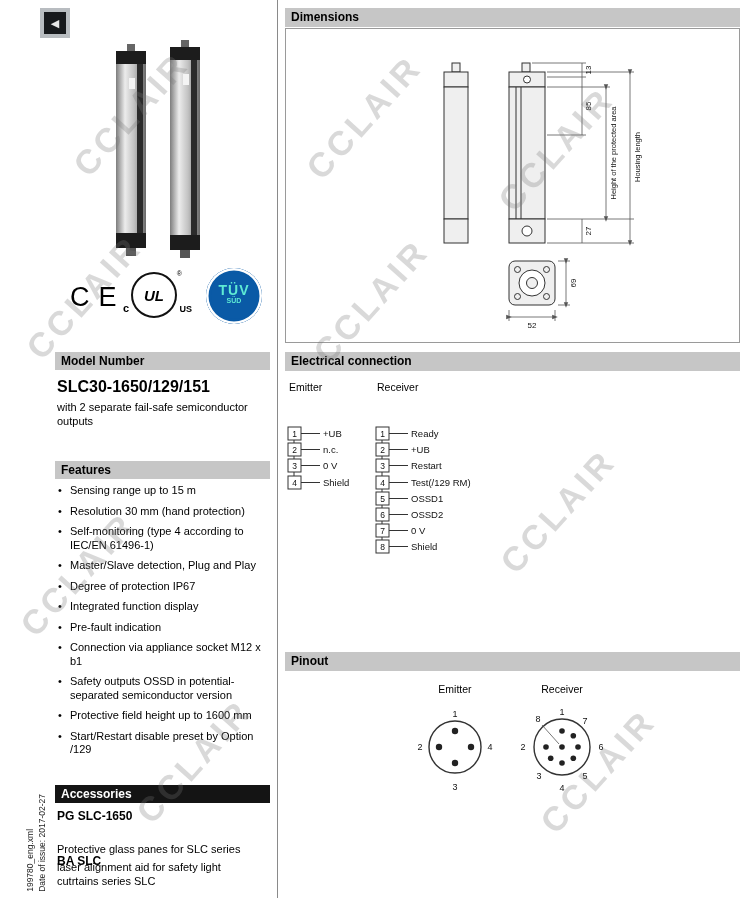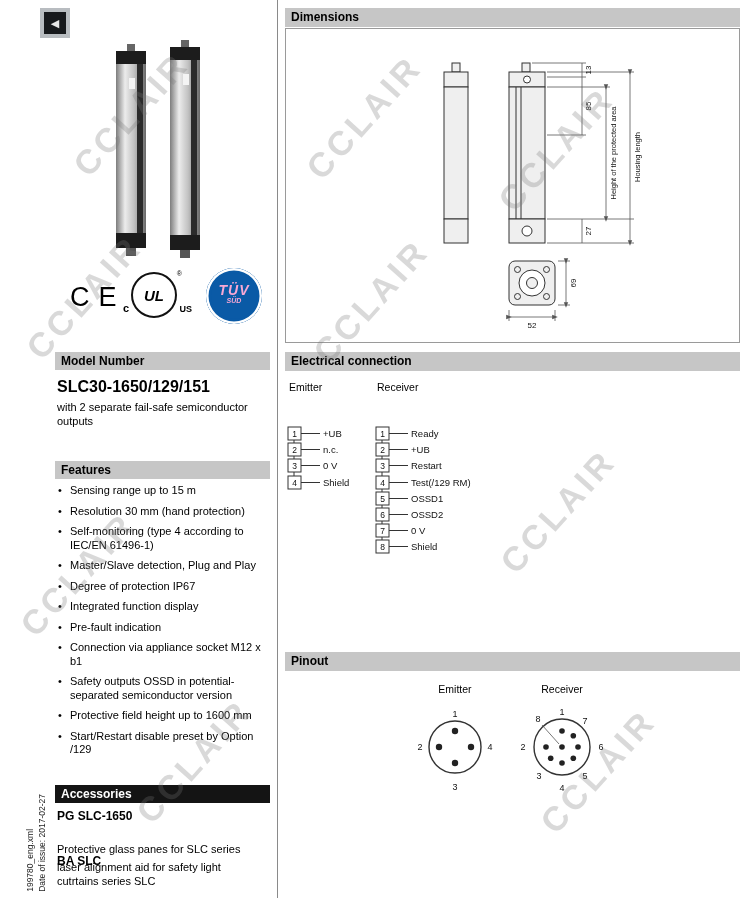--- a/index.html
+++ b/index.html
@@ -34,21 +34,21 @@
   
   .ce{position:absolute;left:70px;top:282px;font-size:27px;letter-spacing:9px;font-weight:500;}
   .ul{position:absolute;left:131px;top:272px;width:42px;height:42px;border:2.5px solid #111;
       border-radius:50%;display:flex;align-items:center;justify-content:center;}
   .ul-text{font-weight:bold;font-style:italic;font-size:15px;}
   .ul-c{position:absolute;left:-10px;bottom:2px;font-size:11px;font-weight:bold;}
   .ul-us{position:absolute;right:-17px;bottom:2px;font-size:9px;font-weight:bold;}
   .ul-reg{position:absolute;right:-7px;top:-4px;font-size:7px;}
   .tuv{position:absolute;left:206px;top:268px;width:56px;height:56px;border-radius:50%;
        background:#0a5aa6;box-shadow:inset 0 0 0 2.5px #fff, inset 0 0 0 5px #0a5aa6;
-       color:#f9a8d4;text-align:center;box-sizing:border-box;padding-top:15px;font-style:italic;}
+       color:#5eead4;text-align:center;box-sizing:border-box;padding-top:15px;}
   .tuv-line1{font-weight:bold;font-size:14px;letter-spacing:1px;line-height:14px;}
   .tuv-line2{font-size:7px;font-weight:bold;line-height:8px;}
   
   .secbar{position:absolute;left:55px;width:215px;height:18px;background:#c6c6c6;
           font-size:12px;font-weight:bold;padding:2px 6px;box-sizing:border-box;}
   .secbar.right{left:285px;width:455px;height:19px;}
   .secbar.dark{background:#141414;color:#fff;}
   
   .modelnum{position:absolute;left:57px;top:378px;font-size:16px;font-weight:bold;}
   .modeldesc{position:absolute;left:57px;top:401px;width:210px;font-size:11px;line-height:13.5px;}

